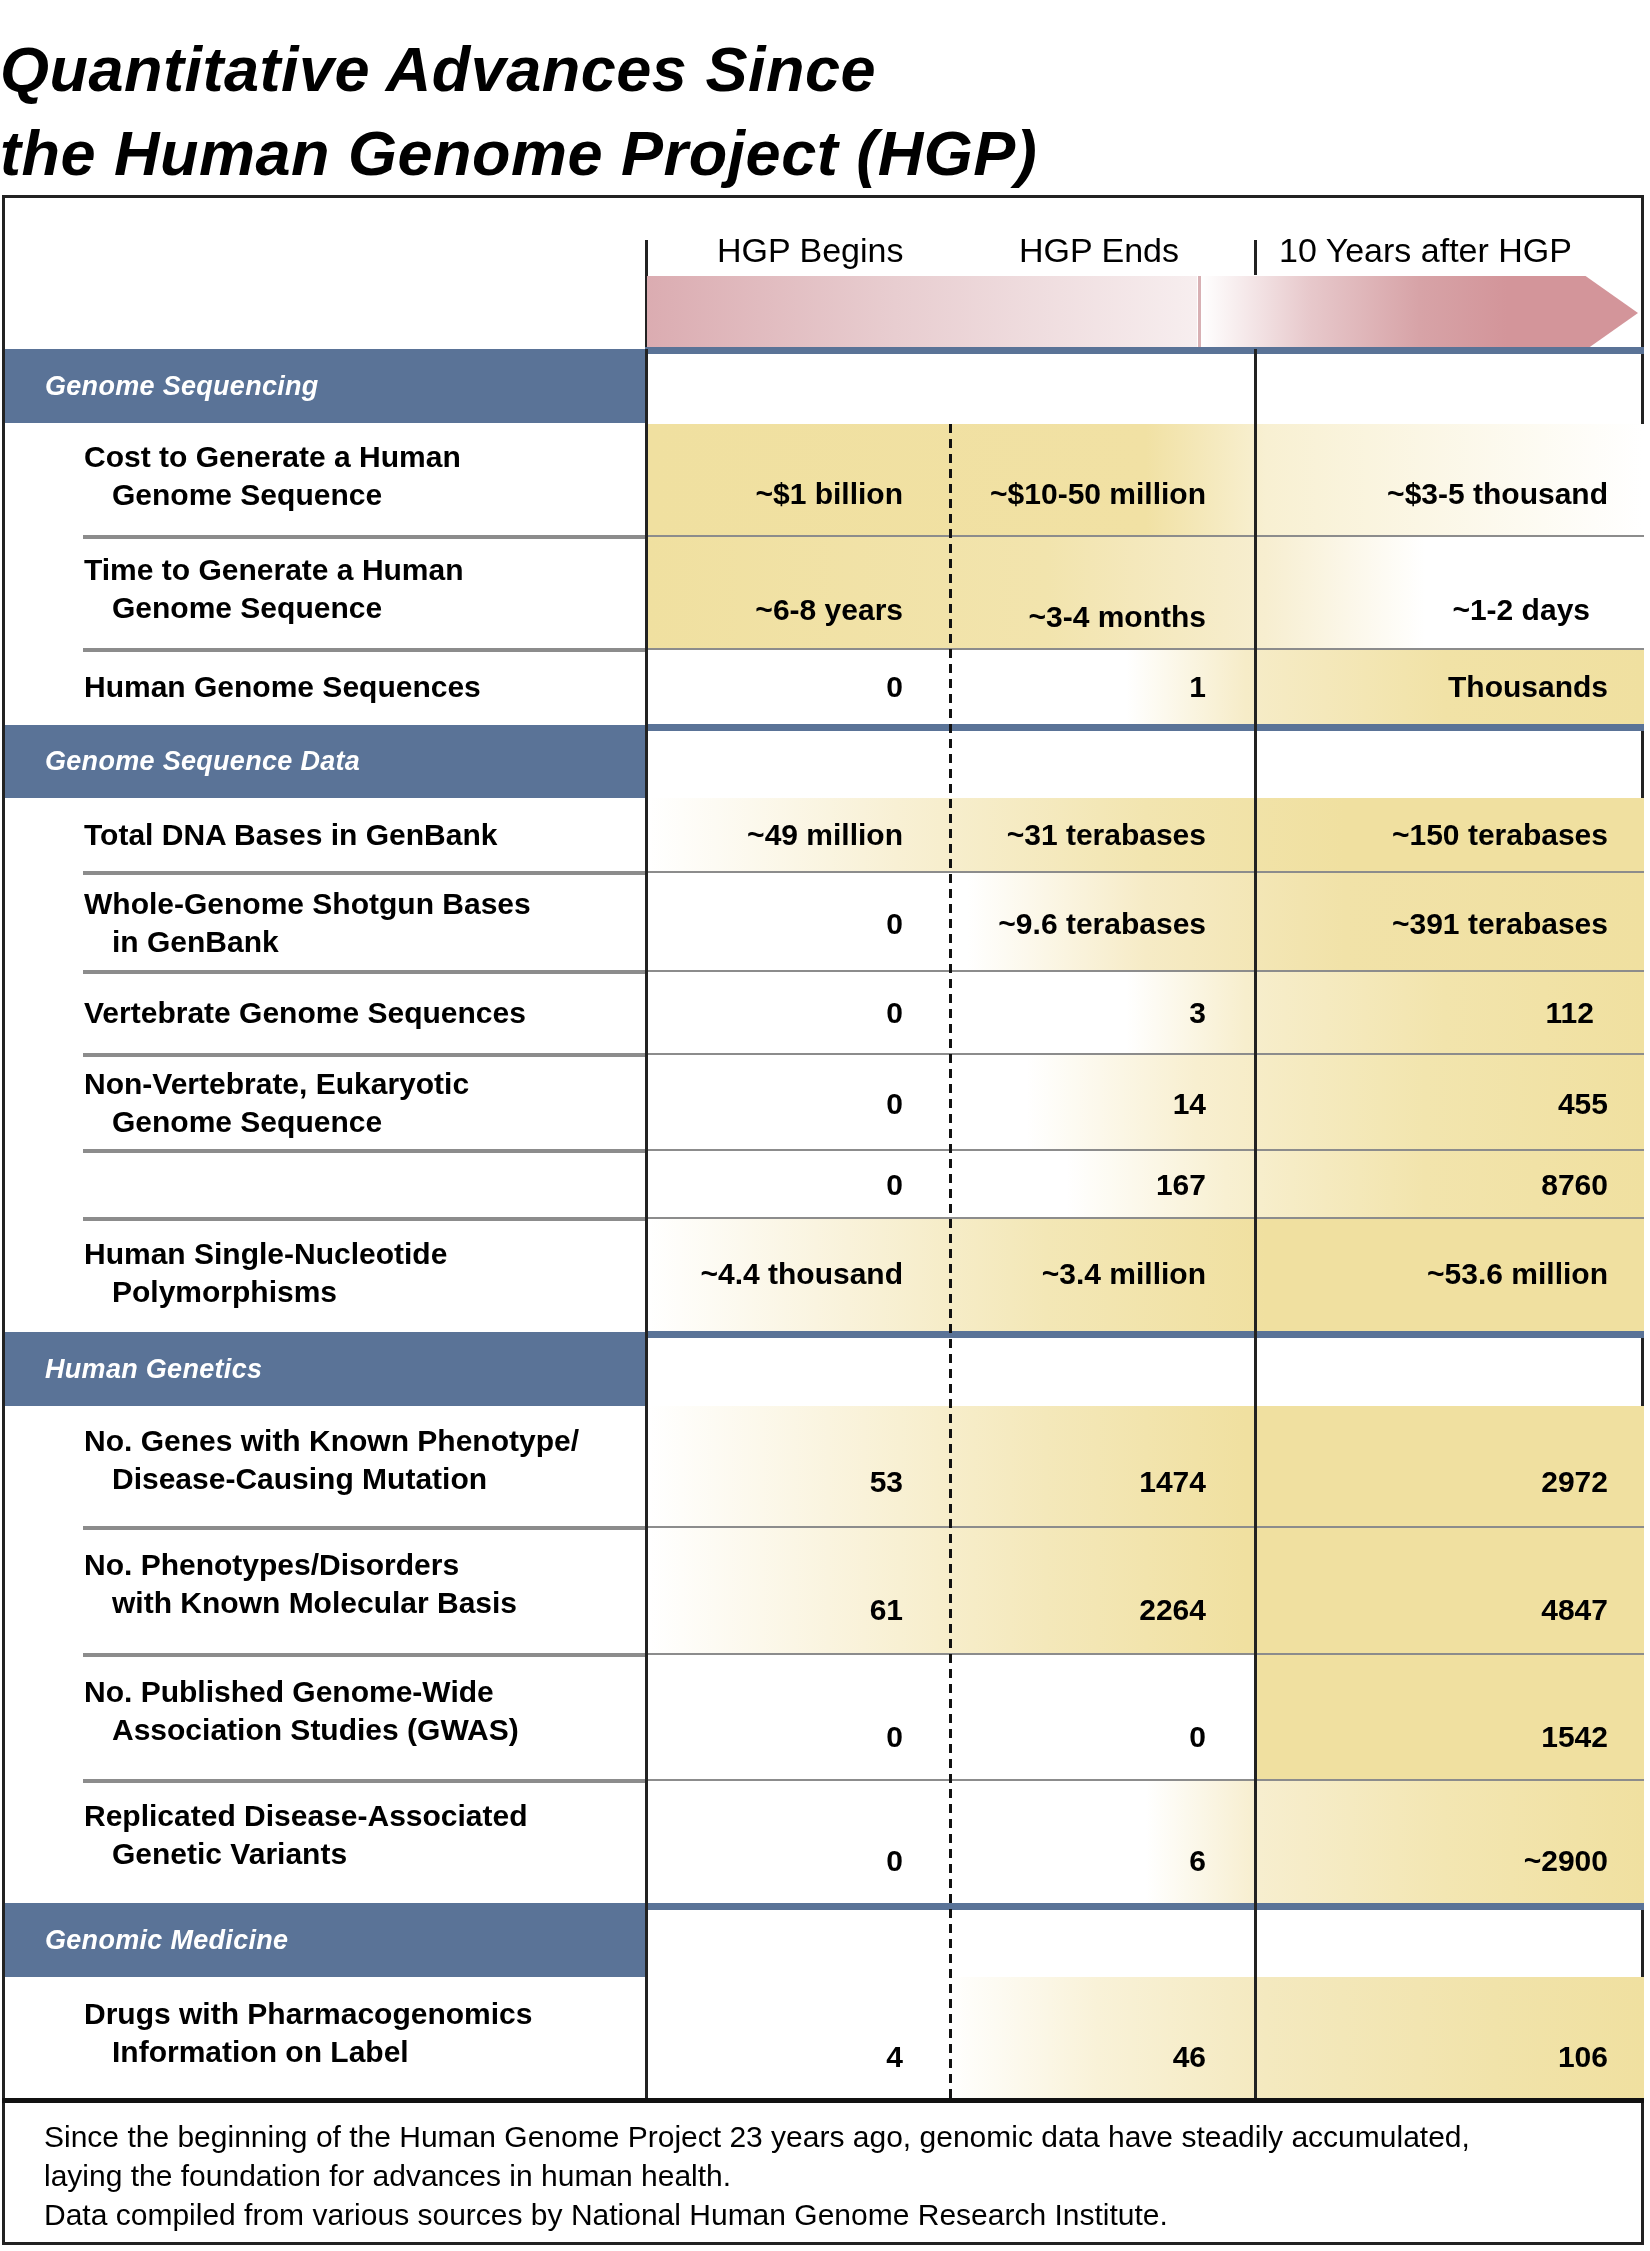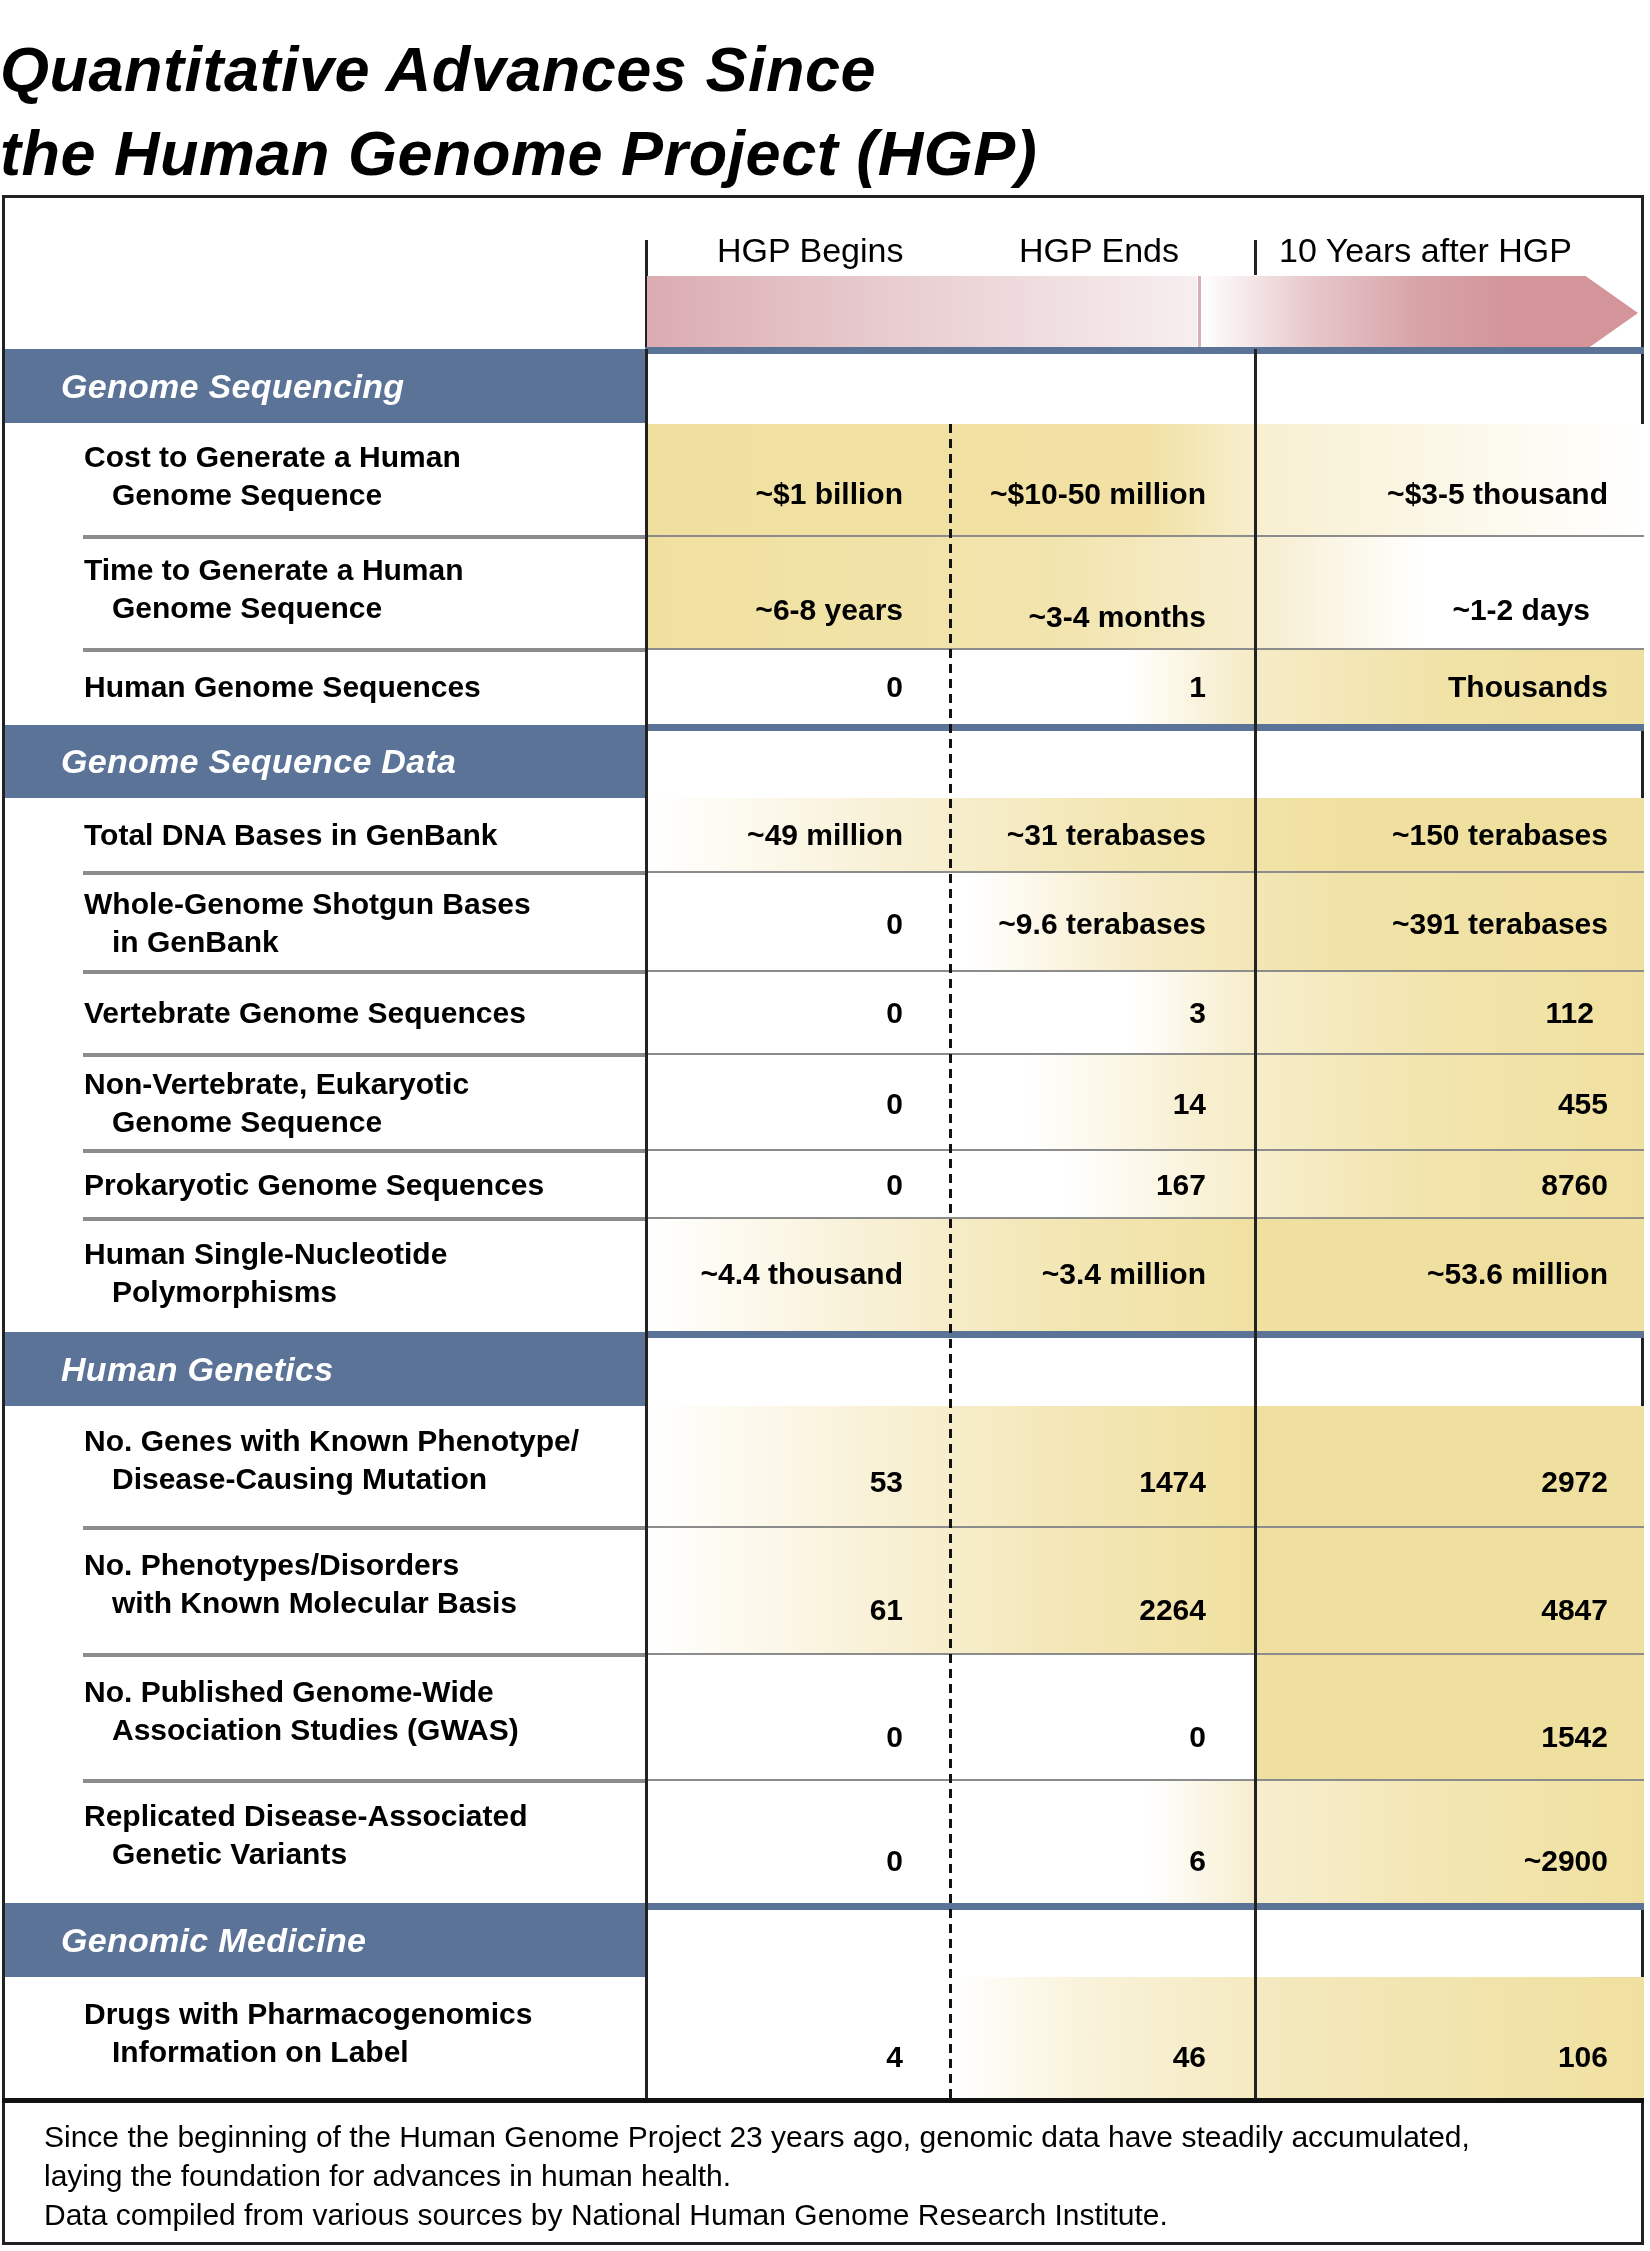--- a/index.html
+++ b/index.html
@@ -5,21 +5,21 @@
   html, body { margin:0; padding:0; background:#ffffff; }
   body { width:1650px; height:2251px; position:relative; overflow:hidden; font-family:"Liberation Sans", sans-serif; color:#000; }
   .title { position:absolute; left:0; width:1650px; font-family:"Liberation Sans", sans-serif; font-weight:bold; font-style:italic; font-size:63px; line-height:79px; letter-spacing:0.5px; }
   .t1 { top:30px; }
   .t2 { top:114px; }
   .frame { position:absolute; left:2px; top:195px; width:1642px; height:2050px; border:3px solid #222; box-sizing:border-box; }
   .colhead { position:absolute; top:230px; font-size:34px; line-height:40px; }
   .vline { position:absolute; width:3px; background:#222; }
   .arrow { position:absolute; top:276px; height:74px; }
   .blue { background:#5a7397; }
-  .sechead { position:absolute; left:5px; width:642px; color:#fff; font-weight:bold; font-style:italic; font-size:34px; padding-left:56px; box-sizing:border-box; display:flex; align-items:center; letter-spacing:0.3px; }
+  .sechead { position:absolute; left:5px; width:642px; color:#fff; font-weight:bold; font-style:italic; font-size:27px; padding-left:40px; box-sizing:border-box; display:flex; align-items:center; letter-spacing:0.3px; }
   .secbar { position:absolute; left:645px; width:999px; height:7px; }
   .row { position:absolute; left:0; width:1650px; }
   .rowbg { position:absolute; left:648px; width:996px; top:0; bottom:0; }
   .label { position:absolute; left:84px; width:554px; font-weight:bold; font-size:30px; line-height:38px; }
   .label .l2 { padding-left:28px; display:block; }
   .val { position:absolute; font-weight:bold; font-size:30px; line-height:38px; text-align:right; white-space:nowrap; }
   .divider { position:absolute; left:83px; width:1561px; height:4px; background:#8c8c8c; }
   .dotted { position:absolute; left:949px; top:424px; width:3px; height:1677px; background:repeating-linear-gradient(to bottom, #111 0 9px, transparent 9px 15px); }
   .footer { position:absolute; left:44px; top:2117px; font-size:30px; line-height:39px; width:1584px; }
   .footline { position:absolute; left:2px; top:2098px; width:1642px; height:5px; background:#111; }
@@ -111,21 +111,20 @@
   <div class="rowbg" style="background:linear-gradient(to right, #ffffff 0%, #ffffff 38%, #f8efd0 55%, #f2e5ae 78%, #f0e0a0 100%);"></div>
   <div class="label" style="top:10px;"><span>Non-Vertebrate, Eukaryotic</span><span class="l2">Genome Sequence</span></div>
   <div class="val" style="right:747px; top:30px;">0</div>
   <div class="val" style="right:444px; top:30px;">14</div>
   <div class="val" style="right:42px; top:30px;">455</div>
 </div>
 <div class="divider" style="top:1149px;"></div>
 
 <div class="row" style="top:1151px; height:67px;">
   <div class="rowbg" style="background:linear-gradient(to right, #ffffff 0%, #ffffff 42%, #f8f0d2 58%, #f2e4ac 78%, #f0e0a0 100%);"></div>
-  <div class="label" style="top:15px;">Prokaryotic Genome Sequences</div>
   <div class="val" style="right:747px; top:15px;">0</div>
   <div class="val" style="right:444px; top:15px;">167</div>
   <div class="val" style="right:42px; top:15px;">8760</div>
 </div>
 <div class="divider" style="top:1217px;"></div>
 
 <div class="row" style="top:1219px; height:113px;">
   <div class="rowbg" style="background:linear-gradient(to right, #ffffff 0%, #f9f2da 20%, #f3e7b6 40%, #f0e0a0 62%, #f0e0a0 100%);"></div>
   <div class="label" style="top:16px;"><span>Human Single-Nucleotide</span><span class="l2">Polymorphisms</span></div>
   <div class="val" style="right:747px; top:36px;">~4.4 thousand</div>

